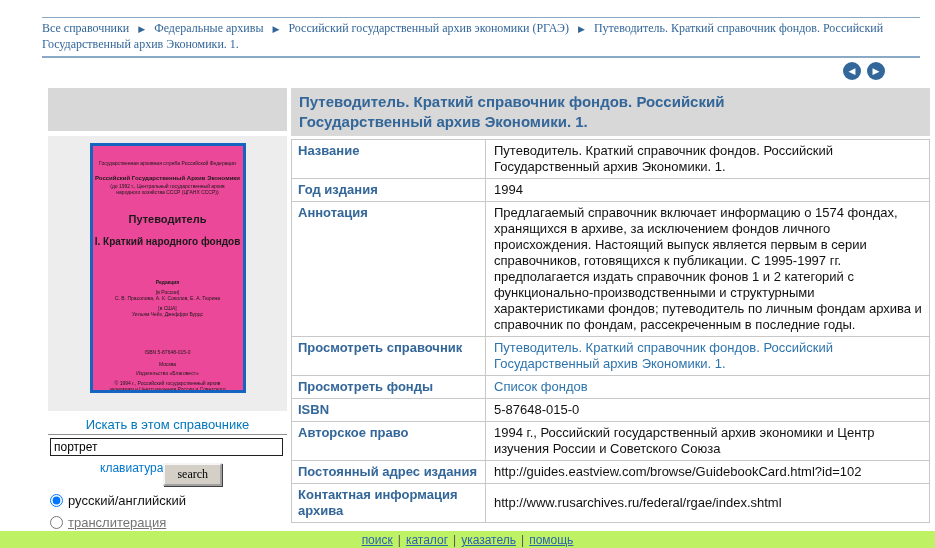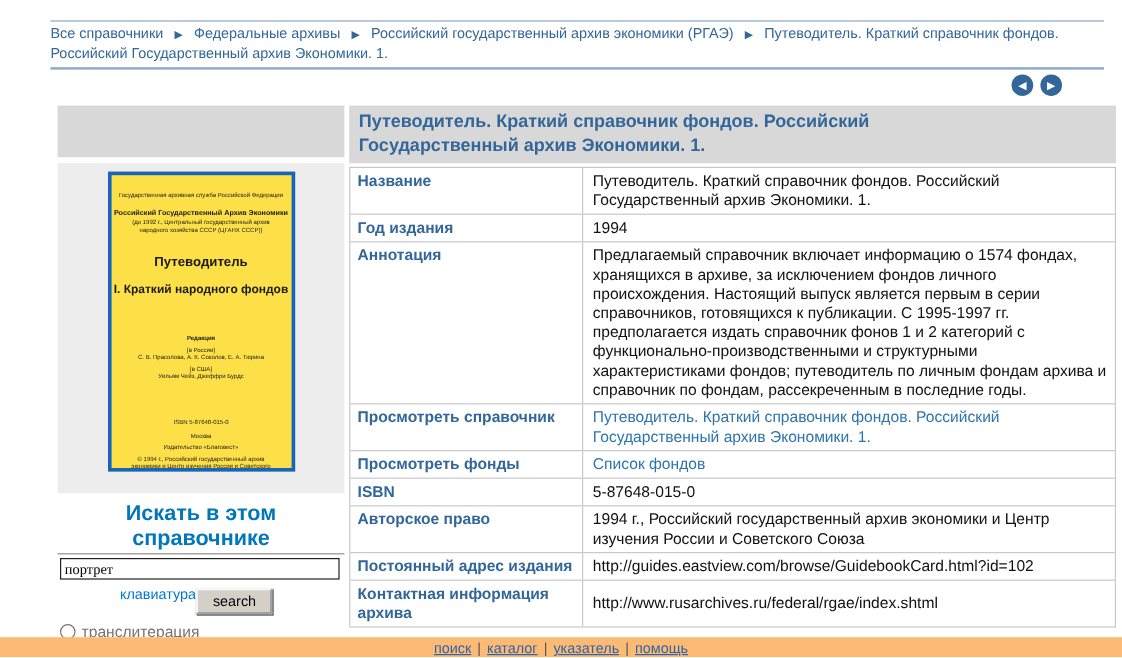--- a/index.html
+++ b/index.html
@@ -1,60 +1,60 @@
 <!DOCTYPE html>
 <html><head>
 <meta charset="utf-8">
 <style>
   * { margin:0; padding:0; box-sizing:border-box; }
   body { background:#fff; font-family:"Liberation Sans", sans-serif; }
   .page { position:relative; width:935px; height:548px; background:#fff; overflow:hidden; }
 
   
   .topline { margin:17px 15px 0 42px; border-top:1px solid #8aa9c6; }
-  .breadcrumb { margin:3px 15px 0 42px; font-size:12px; line-height:15px; color:#336699; }
+  .breadcrumb { margin:3px 15px 0 42px; font-size:12px; line-height:15px; color:#336699;font-family:Liberation Serif, serif; }
   .breadcrumb a { color:#336699; text-decoration:none; cursor:pointer; }
   .bc-sep { color:#336699; font-size:9px; margin:0 6px; }
   .bc-current { color:#336699; }
   .breadline { margin:4px 15px 0 42px; border-top:2px solid #8aa9c6; }
   .navrow { display:flex; justify-content:flex-end; gap:6px; margin:4px 50px 8px 0; height:18px; }
   .navbtn { width:18px; height:18px; border-radius:50%; background:#336699; color:#fff;
             display:flex; align-items:center; justify-content:center; font-size:9px; cursor:pointer; }
 
   
   .content { display:flex; margin:0 5px 0 48px; gap:4px; }
   .sidebar { width:239px; flex:0 0 239px; }
   .sidebar-header { height:43px; background:#d8d8d8; }
   .cover-panel { margin-top:5px; height:275px; background:#ededed; overflow:hidden; }
-  .cover { width:156px; height:250px; margin:7px auto 0; background:#fde047; border:3px solid #1565c0;
+  .cover { width:156px; height:250px; margin:7px auto 0; background:#ec4899; border:3px solid #1565c0;
            text-align:center; overflow:hidden; color:#1a1a1a; }
   .cv-tiny  { font-size:5px; line-height:6px; }
   .cv-small { font-size:6px; line-height:7px; }
   .cv-bold  { font-weight:bold; }
   .cv-t1 { margin-top:14px; }
   .cv-org { margin-top:9px; }
   .cv-orgsmall { margin-top:1px; padding:0 14px; }
   .cv-title { margin-top:18px; font-size:11px; font-weight:bold; }
   .cv-subtitle { margin-top:11px; font-size:10px; font-weight:bold; }
   .cv-ed { margin-top:32px; }
   .cv-gap2 { margin-top:4px; }
   .cv-isbn { margin-top:32px; }
   .cv-city { margin-top:6px; }
   .cv-pub { margin-top:3px; }
   .cv-copy { margin-top:4px; padding:0 10px; }
 
   
-  .search-title { margin-top:6px; text-align:center; font-size:18px; font-weight:bold; color:#0077bb; }
+  .search-title { margin-top:6px; text-align:center; font-size:13px; font-weight:normal; color:#0077bb; }
   .search-rule { border-top:1px solid #8f8f8f; margin-top:2px; }
   .search-input { display:block; width:233px; height:18px; margin:3px 0 0 2px; border:1px solid #202020;
-                  font-size:12px; font-family:Liberation Serif, serif; padding:1px 3px; }
+                  font-size:12px; font-family:Liberation Sans, sans-serif; padding:1px 3px; }
   .search-row { display:flex; align-items:flex-start;
                 padding:5px 16px 0 52px; }
   .kb-link { font-size:12px; color:#0077cc; text-decoration:none; cursor:pointer; }
-  .search-btn { margin-top:2px; font-size:12px; font-family:Liberation Sans, sans-serif;
+  .search-btn { margin-top:2px; font-size:12px; font-family:Liberation Serif, serif;
                 background:#d4d0c8; border:2px outset #f5f5f5; padding:2px 12px; cursor:pointer;
                 box-shadow:1px 1px 0 #404040; }
   .radio-row { display:flex; align-items:center; gap:5px; margin:7px 0 0 2px; font-size:13px;
                color:#111; cursor:pointer; }
   .radio-row input { margin:0; }
   .translit { color:#737373; text-decoration:underline; }
 
   
   .main { flex:1; min-width:0; }
   .title-bar { background:#d8d8d8; padding:4px 8px; min-height:43px; }
@@ -62,21 +62,21 @@
   .grid-table { margin-top:3px; display:grid; grid-template-columns:194px 1fr;
                 border:1px solid #c8c8c8; font-size:13px; }
   .cell { border-bottom:1px solid #c8c8c8; padding:3px 6px; line-height:16px; }
   .cell:nth-last-child(-n+2) { border-bottom:none; }
   .lbl { color:#336699; font-weight:bold; border-right:1px solid #c8c8c8; }
   .val { color:#111; padding-left:8px; display:block; }
   .val.link-val { color:#2d74ad; text-decoration:none; cursor:pointer; }
   .val-mid { display:flex; align-items:center; }
 
   
-  .footer { position:absolute; left:0; right:0; bottom:0; height:17px; background:#fdba74;
+  .footer { position:absolute; left:0; right:0; bottom:0; height:17px; background:#bef264;
             text-align:center; font-size:12px; padding-top:2px; overflow:hidden; }
   .footer a { color:#2a64ad; text-decoration:underline; cursor:pointer; }
   .fsep { color:#555; margin:0 5px; }
 </style>
 </head>
 <body>
 
 <div class="page">
 
   <div class="topline"></div>
@@ -128,20 +128,24 @@
 
       <div class="search-section">
         <div class="search-title">Искать в этом справочнике</div>
         <div class="search-rule"></div>
         <input class="search-input" type="text" value="портрет" style="">
         <div class="search-row">
           <a class="kb-link">клавиатура</a>
           <button class="search-btn">search</button>
         </div>
         <label class="radio-row">
+          <input type="radio" name="lang" checked="" style="">
+          <span>русский/английский</span>
+        </label>
+        <label class="radio-row">
           <input type="radio" name="lang" style="">
           <span class="translit">транслитерация</span>
         </label>
       </div>
     </div>
 
     <div class="main">
       <div class="title-bar">
         <div class="page-title">Путеводитель. Краткий справочник фондов. Российский Государственный архив Экономики. 1.</div>
       </div>

